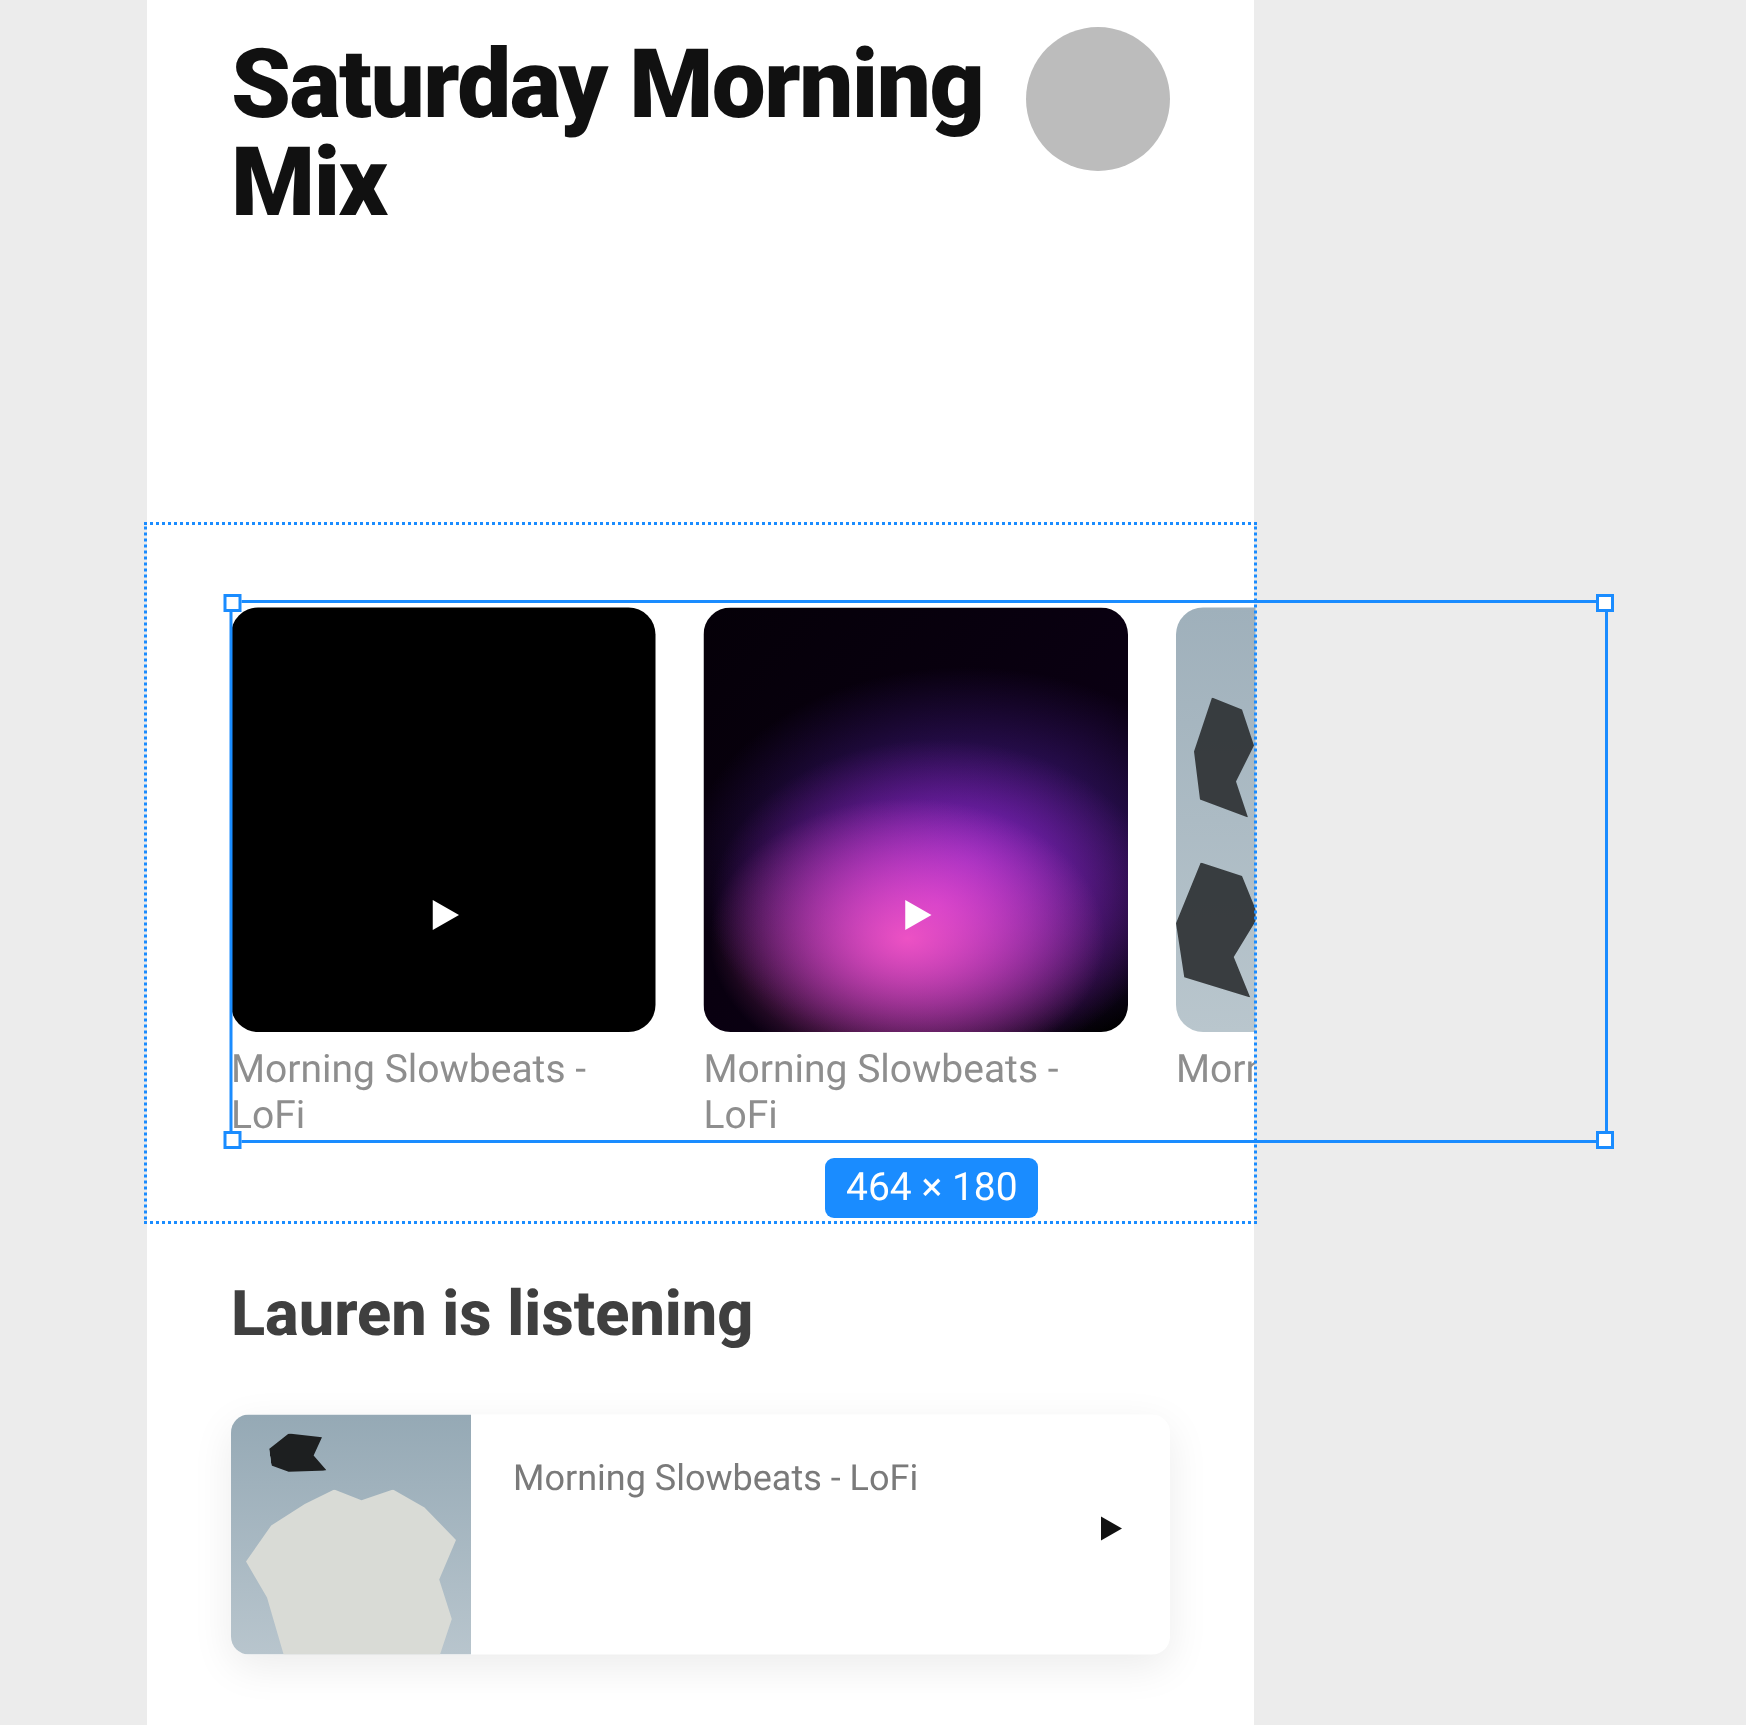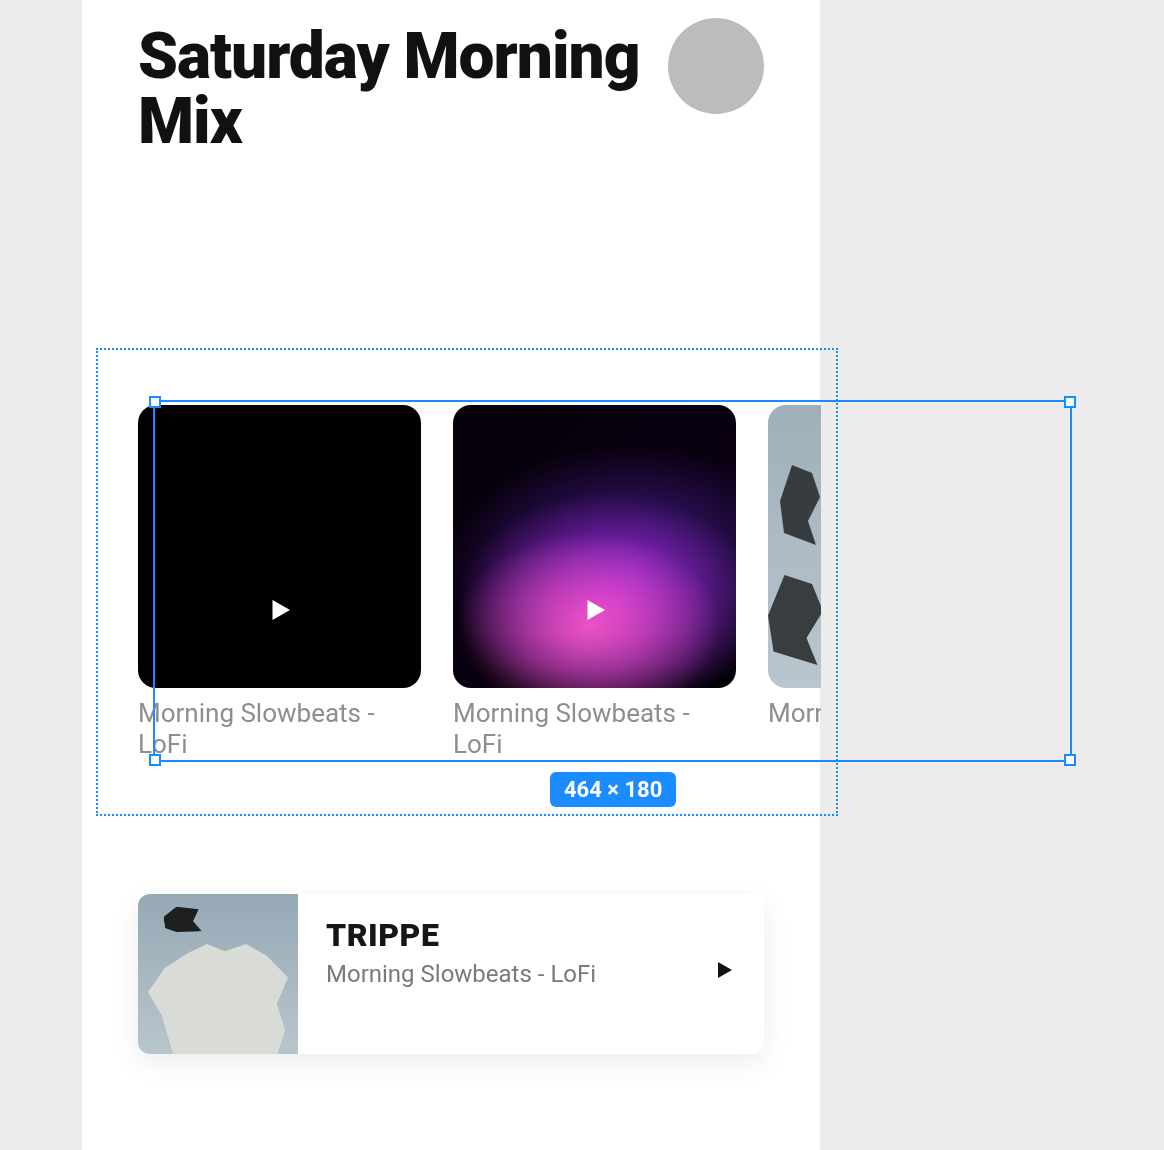--- a/index.html
+++ b/index.html
@@ -6,21 +6,21 @@
   html, body { width: 1164px; height: 1150px; }
   body {
     background: #ececec;
     font-family: -apple-system, BlinkMacSystemFont, "Segoe UI", Roboto, Helvetica, Arial, sans-serif;
     overflow: hidden;
     position: relative;
   }
 
   .phone {
     position: absolute;
-    left: 82px;
+    left: 98px;
     top: 0;
     width: 738px;
     height: 1150px;
     background: #ffffff;
     overflow: visible;
   }
 
   
   .header {
     padding: 24px 56px 0 56px;
@@ -80,22 +80,22 @@
   .h-tl { left: -6px; top: -6px; }
   .h-bl { left: -6px; bottom: -6px; }
   .h-tr { right: -6px; top: -6px; }
   .h-br { right: -6px; bottom: -6px; }
   .dim-badge {
     position: absolute;
     left: 550px;
     top: 772px;
     background: #1a8cff;
     color: #fff;
-    font-size: 22px;
-    font-weight: 700;
+    font-size: 26px;
+    font-weight: 400;
     padding: 5px 14px;
     border-radius: 6px;
     pointer-events: none;
   }
 
   
   .carousel {
     position: absolute;
     left: 56px;
     top: 405px;
@@ -264,28 +264,28 @@
     <div class="card card-3">
       <div class="art-clipped">
         <div class="statue-blob"></div>
         <div class="statue-blob b2"></div>
       </div>
       <div class="card-label">Morning Slowbeats - LoFi</div>
     </div>
   </div>
 
   <div class="section2">
+    <h2 class="section2-title">Lauren is listening</h2>
 
     <div class="now-playing">
       <div class="np-art">
         <div class="flag"></div>
         <div class="sculpt"></div>
       </div>
       <div class="np-body">
-        <div class="np-title">TRIPPE</div>
         <div class="np-sub">Morning Slowbeats - LoFi</div>
         <div class="np-play">
           <svg viewBox="0 0 24 24" fill="#111">
               <path d="M6 4l14 8-14 8z"></path>
             </svg>
         </div>
       </div>
     </div>
   </div>
 

